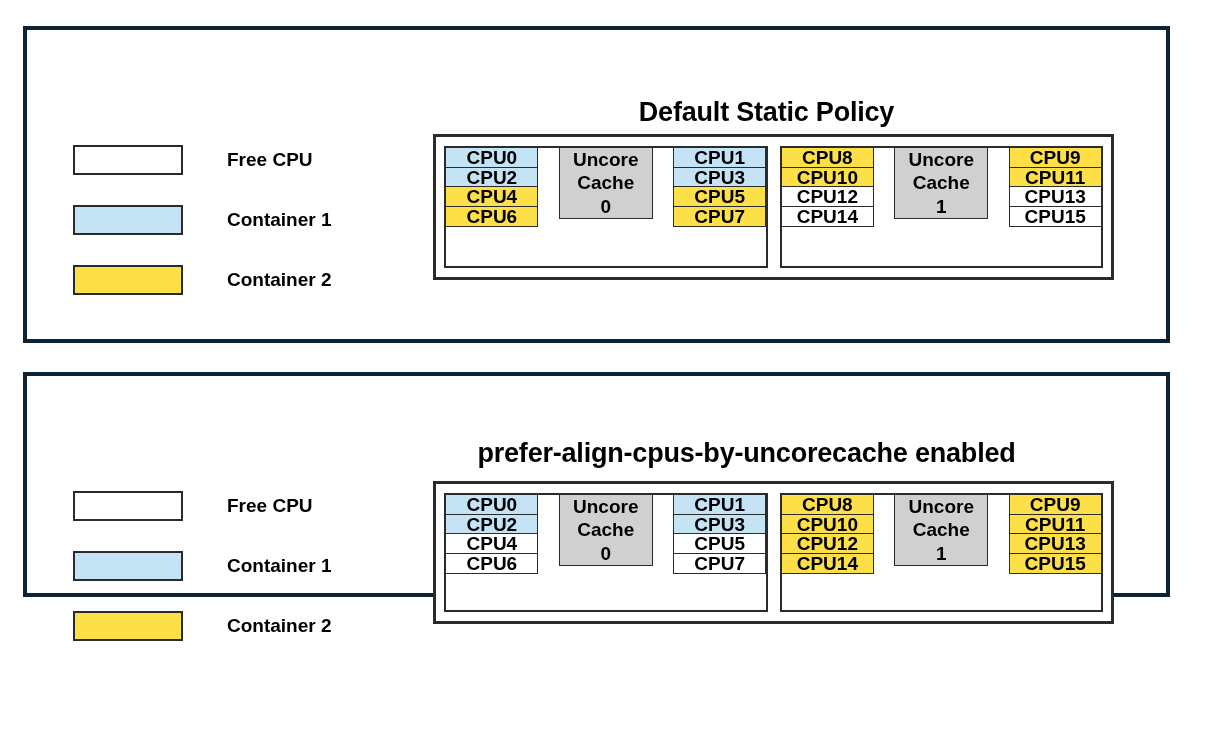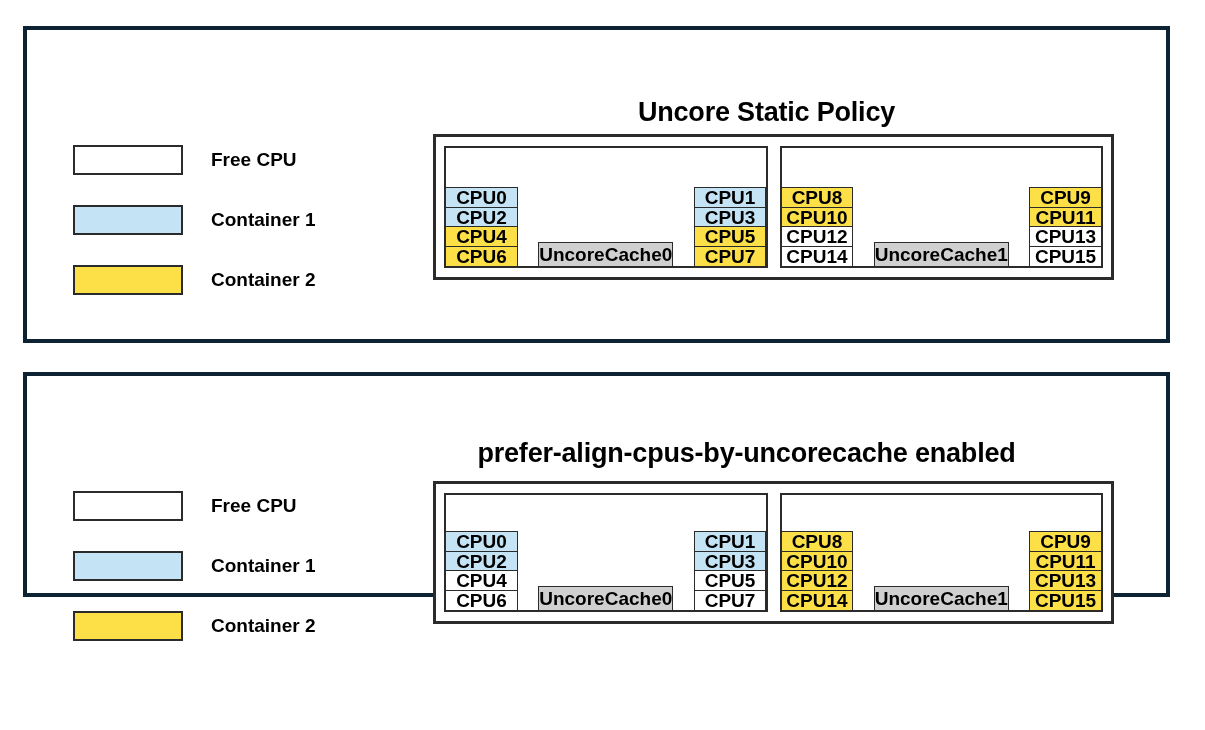--- a/index.html
+++ b/index.html
@@ -62,21 +62,21 @@
     height: 60px;
   }
   .legend-swatch {
     width: 110px;
     height: 30px;
     border: 2px solid #2b2b2b;
     box-sizing: border-box;
     flex: 0 0 auto;
   }
   .legend-label {
-    margin-left: 28px;
+    margin-left: 44px;
     font-size: 19px;
     font-weight: bold;
     color: #000000;
     white-space: nowrap;
   }
 
   
   .cpu-diagram {
     position: absolute;
     border: 3px solid #2b2b2b;
@@ -94,21 +94,21 @@
   }
   #panel-bottom .cpu-diagram {
     left: 406px;
     top: 105px;
     width: 681px;
     height: 143px;
   }
 
   .cache-group {
     display: flex;
-    align-items: flex-end;
+    align-items: flex-start;
     flex: 1 1 0;
     border: 2px solid #2b2b2b;
     box-sizing: border-box;
     gap: 22px;
   }
   .group-gap { width: 12px; flex: 0 0 auto; }
 
   .cpu-col {
     display: flex;
     flex-direction: column;
@@ -130,21 +130,21 @@
     line-height: 1;
   }
 
   .cache-cell {
     flex: 1 1 0;
     border: 1.5px solid #2b2b2b;
     box-sizing: border-box;
     margin: -0.75px;
     background: #d0d0d0;
     display: flex;
-    flex-direction: row;
+    flex-direction: column;
     align-items: center;
     justify-content: center;
     font-size: 19px;
     font-weight: bold;
     color: #000000;
     line-height: 1.22;
     text-align: center;
   }
 
   
@@ -152,21 +152,21 @@
   .fill-c1   { background: #c4e4f5; }
   .fill-c2   { background: #fde047; }
 </style>
 </head>
 <body>
 
 <div id="root">
 
   <section class="panel" id="panel-top">
 
-    <h2 class="panel-title">Uncore Static Policy</h2>
+    <h2 class="panel-title">Default Static Policy</h2>
 
     <div class="legend">
 
       <div class="legend-row">
         <div class="legend-swatch fill-free"></div>
         <span class="legend-label">Free CPU</span>
       </div>
 
       <div class="legend-row">
         <div class="legend-swatch fill-c1"></div>

